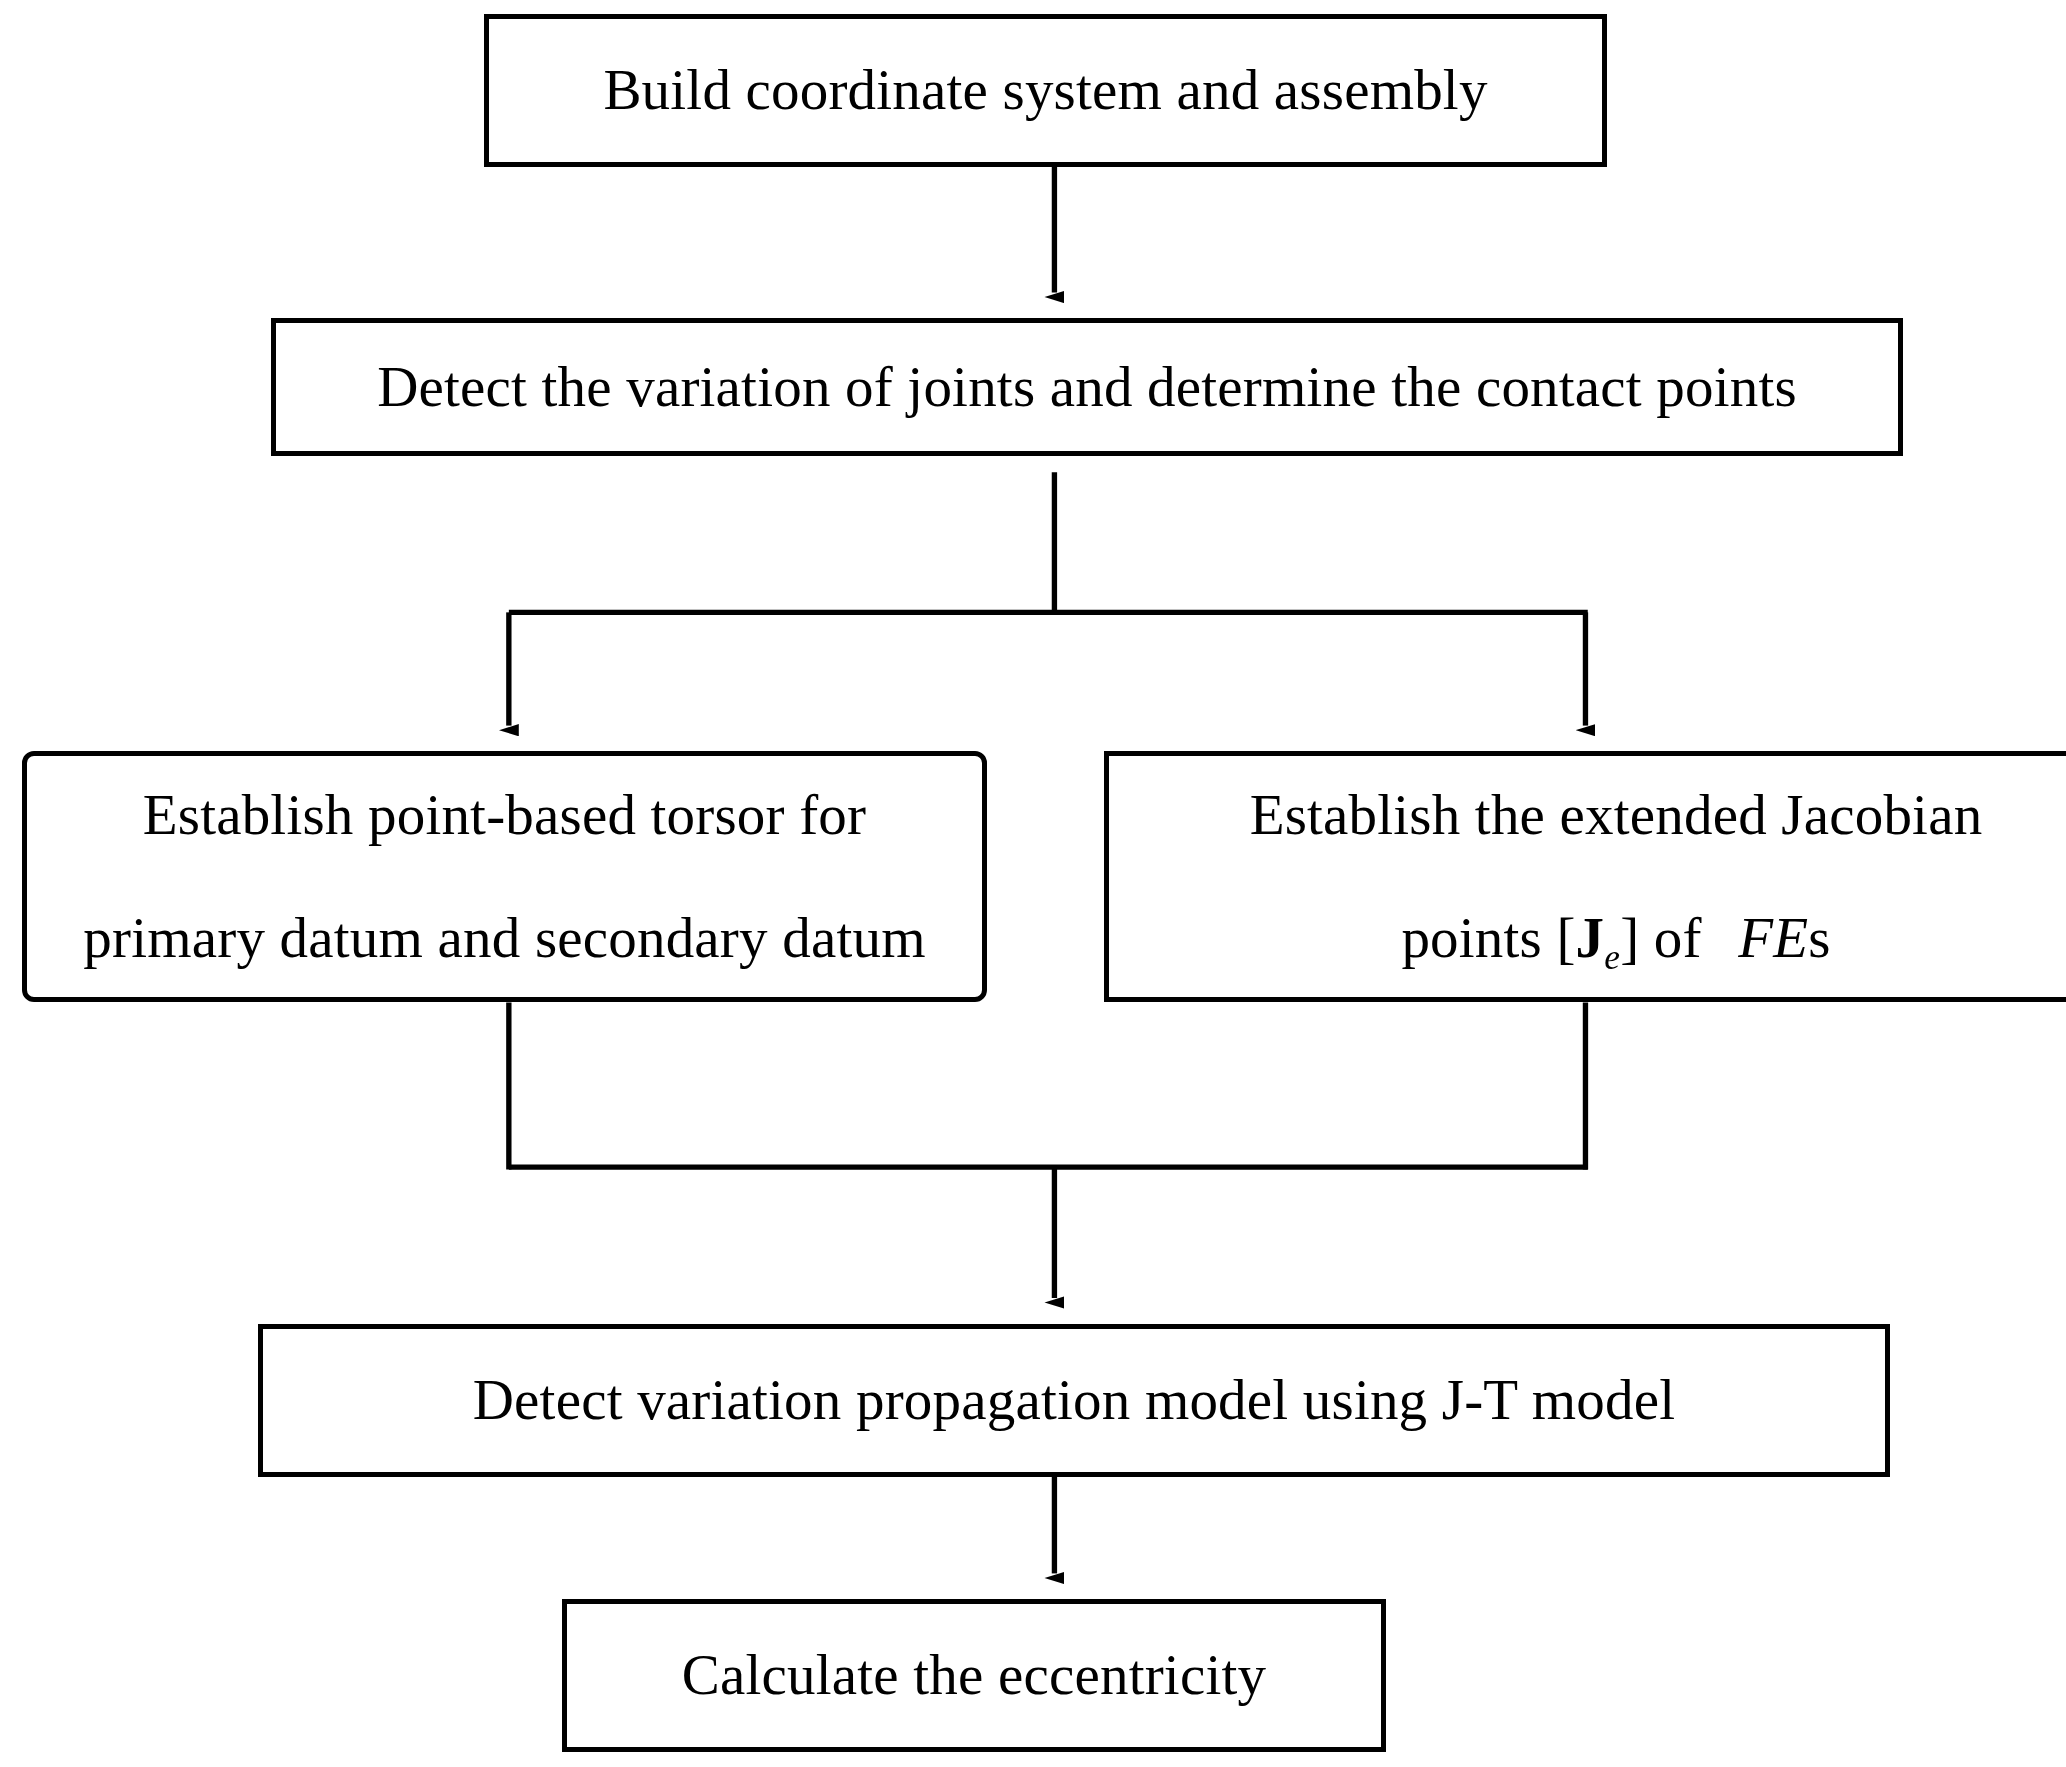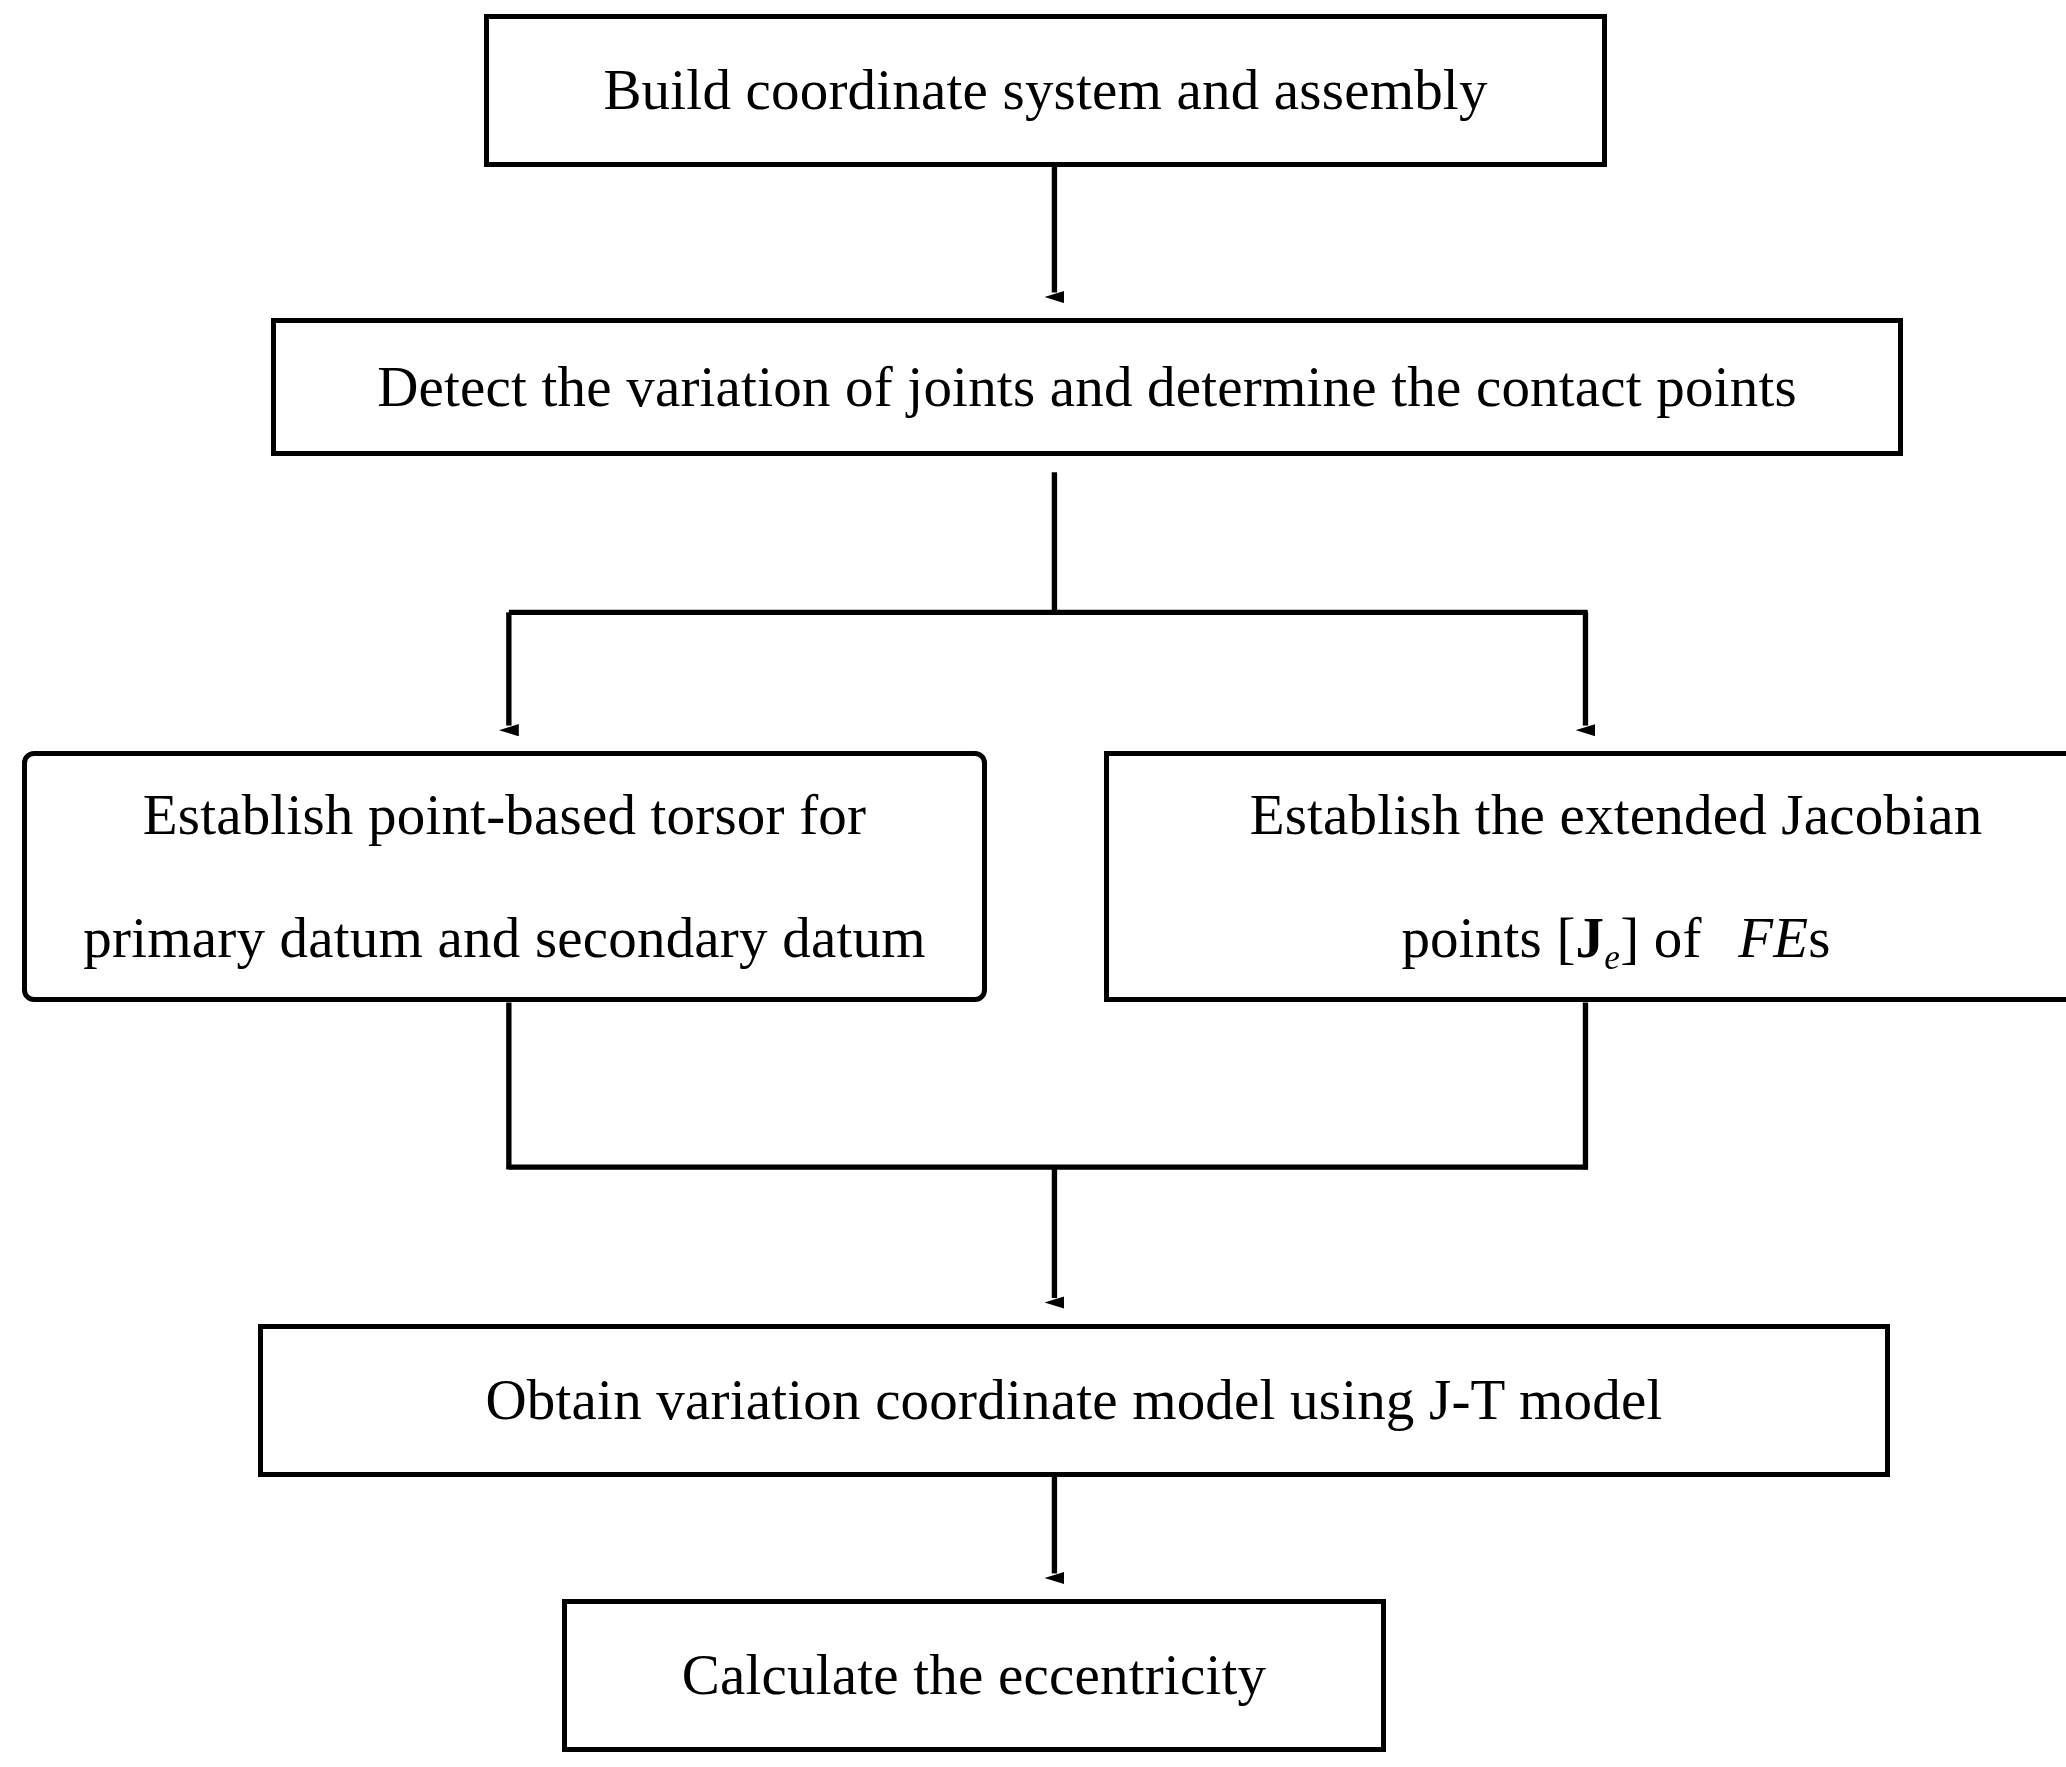--- a/index.html
+++ b/index.html
@@ -134,21 +134,21 @@
     <span class="line">Establish point-based torsor for</span>
     <span class="line">primary datum and secondary datum</span>
   </div>
 
   <div class="node" id="node-jacobian">
     <span class="line">Establish the extended Jacobian</span>
     <span class="line"><span>points [</span><span class="mathvar-bold">J</span><span class="mathsub">e</span><span>] of </span><span class="mathvar-italic">FE</span><span>s</span></span>
   </div>
 
   <div class="node" id="node-propagation">
-    <span class="line">Obtain variation coordinate model using J-T model</span>
+    <span class="line">Detect variation propagation model using J-T model</span>
   </div>
 
   <div class="node" id="node-eccentric">
     <span class="line">Calculate the eccentricity</span>
   </div>
 
 </div>
 
 
 </body></html>

